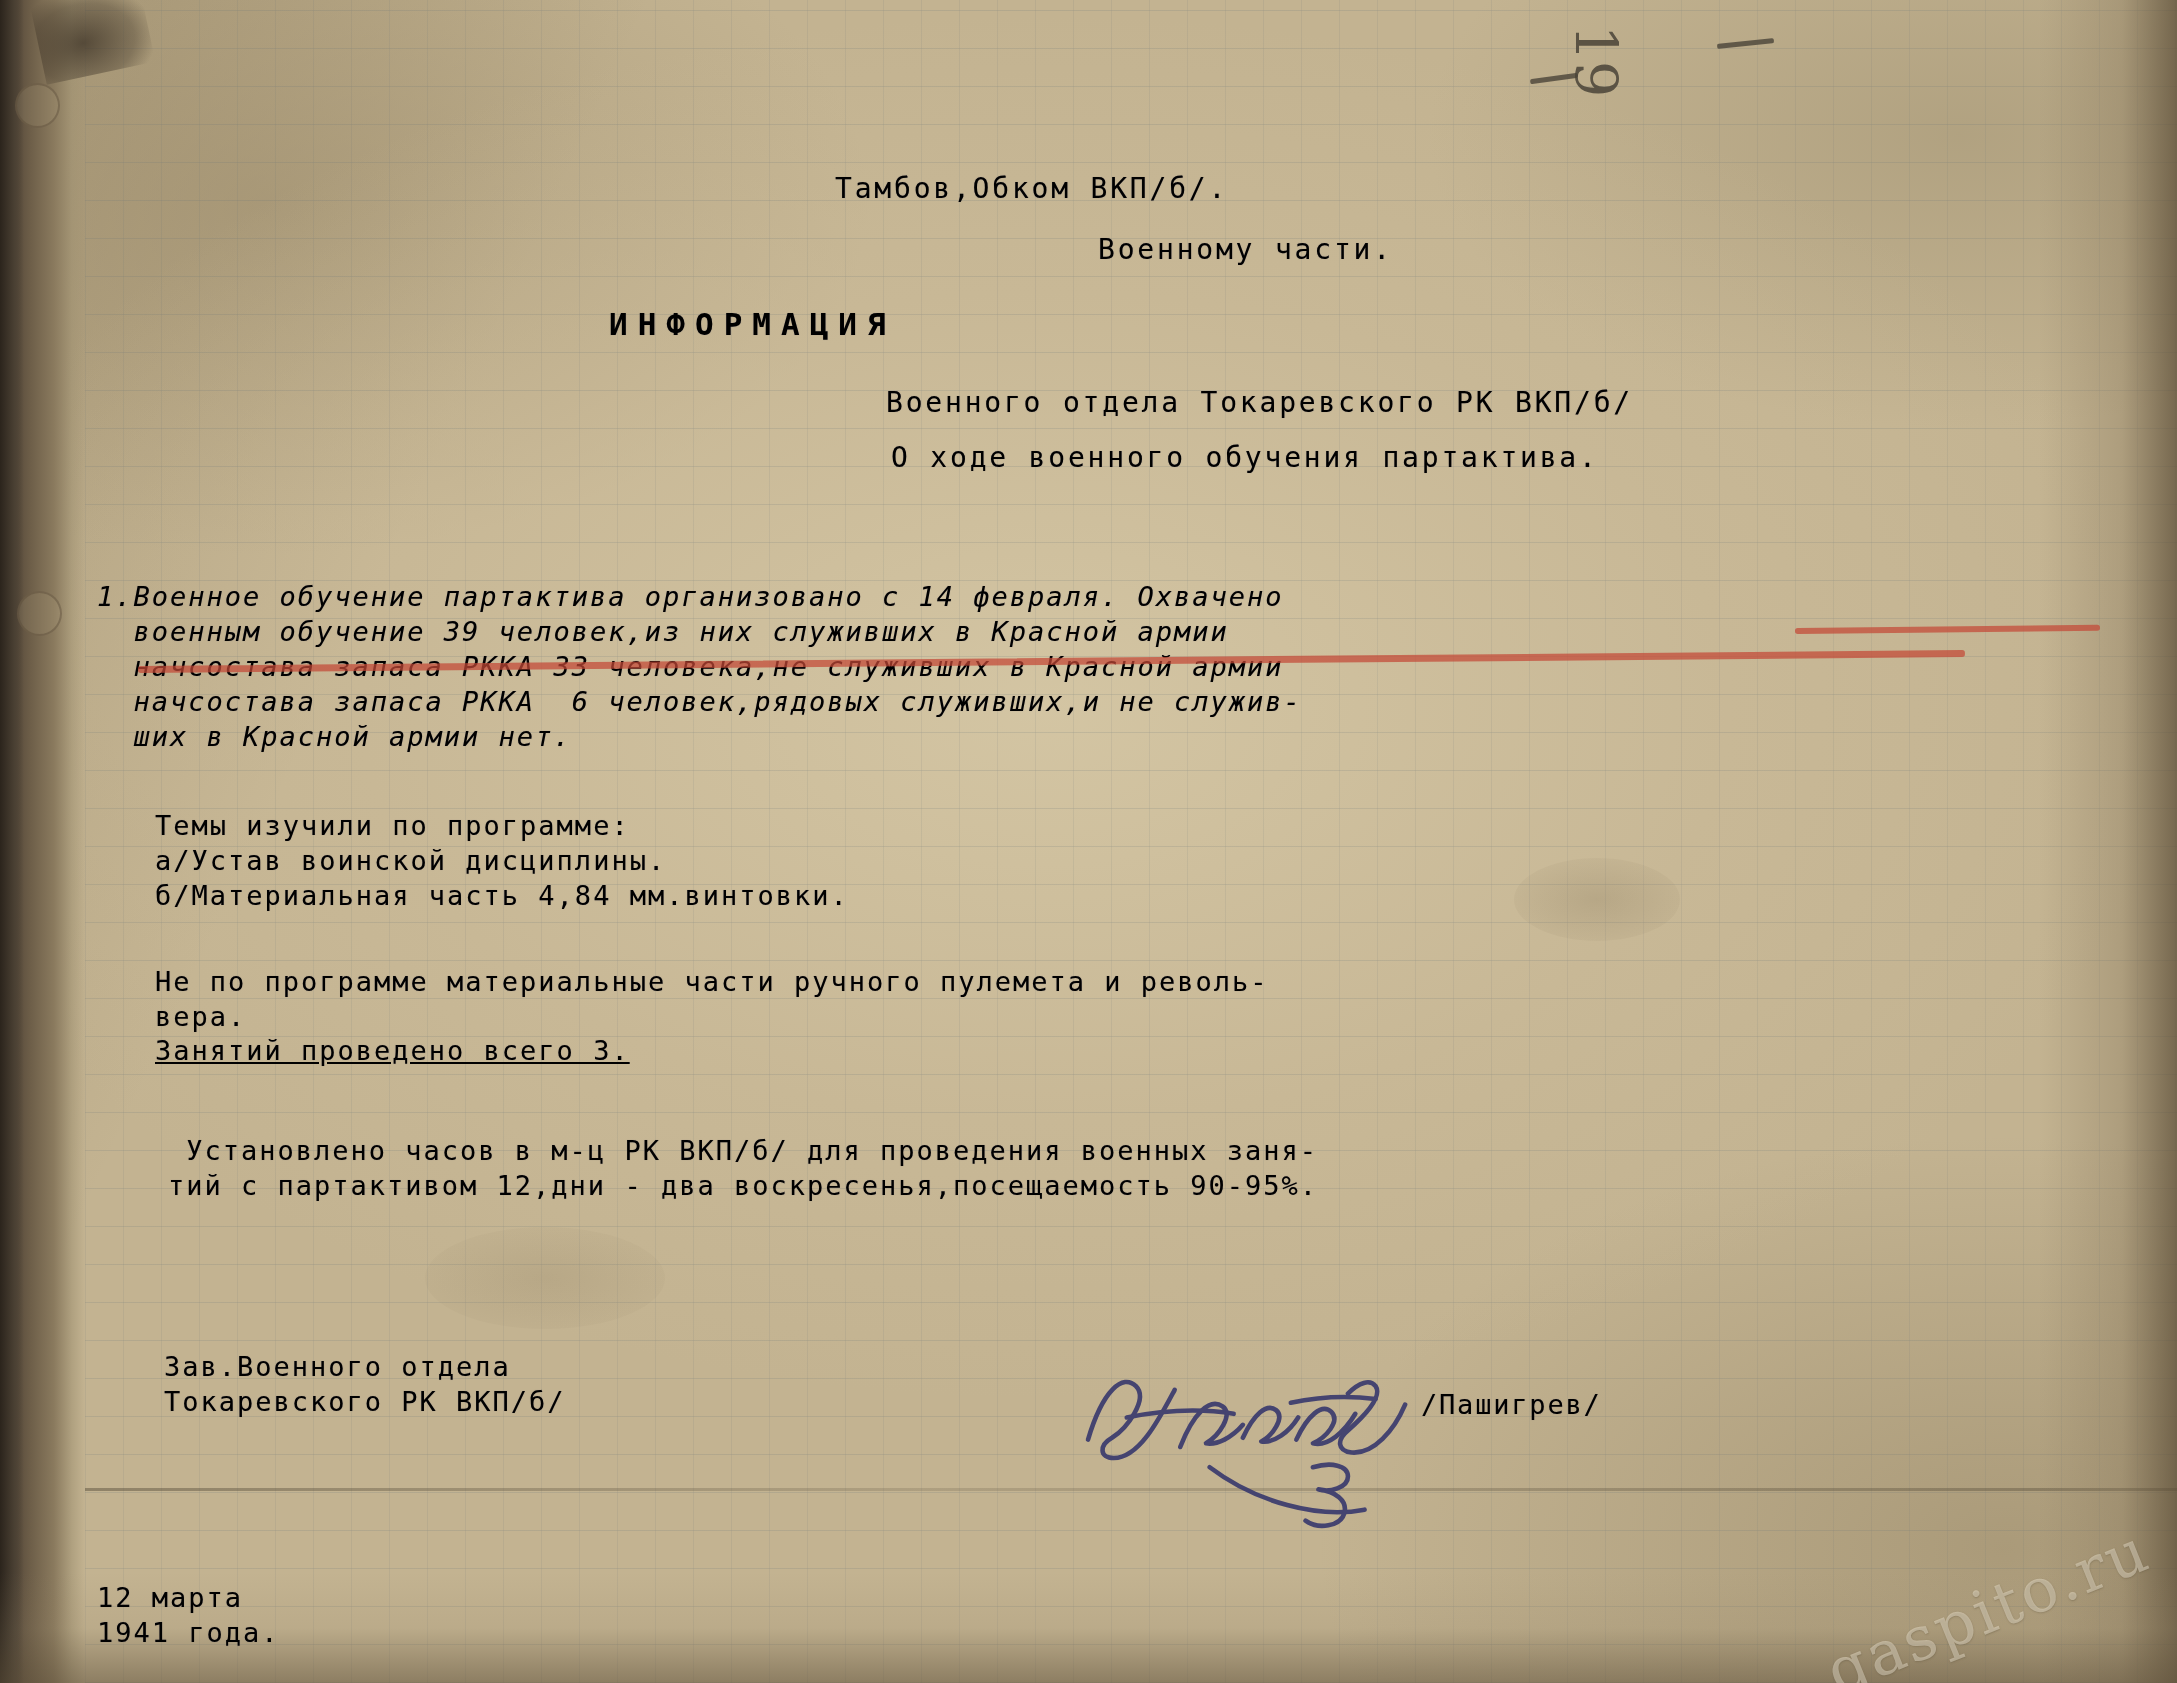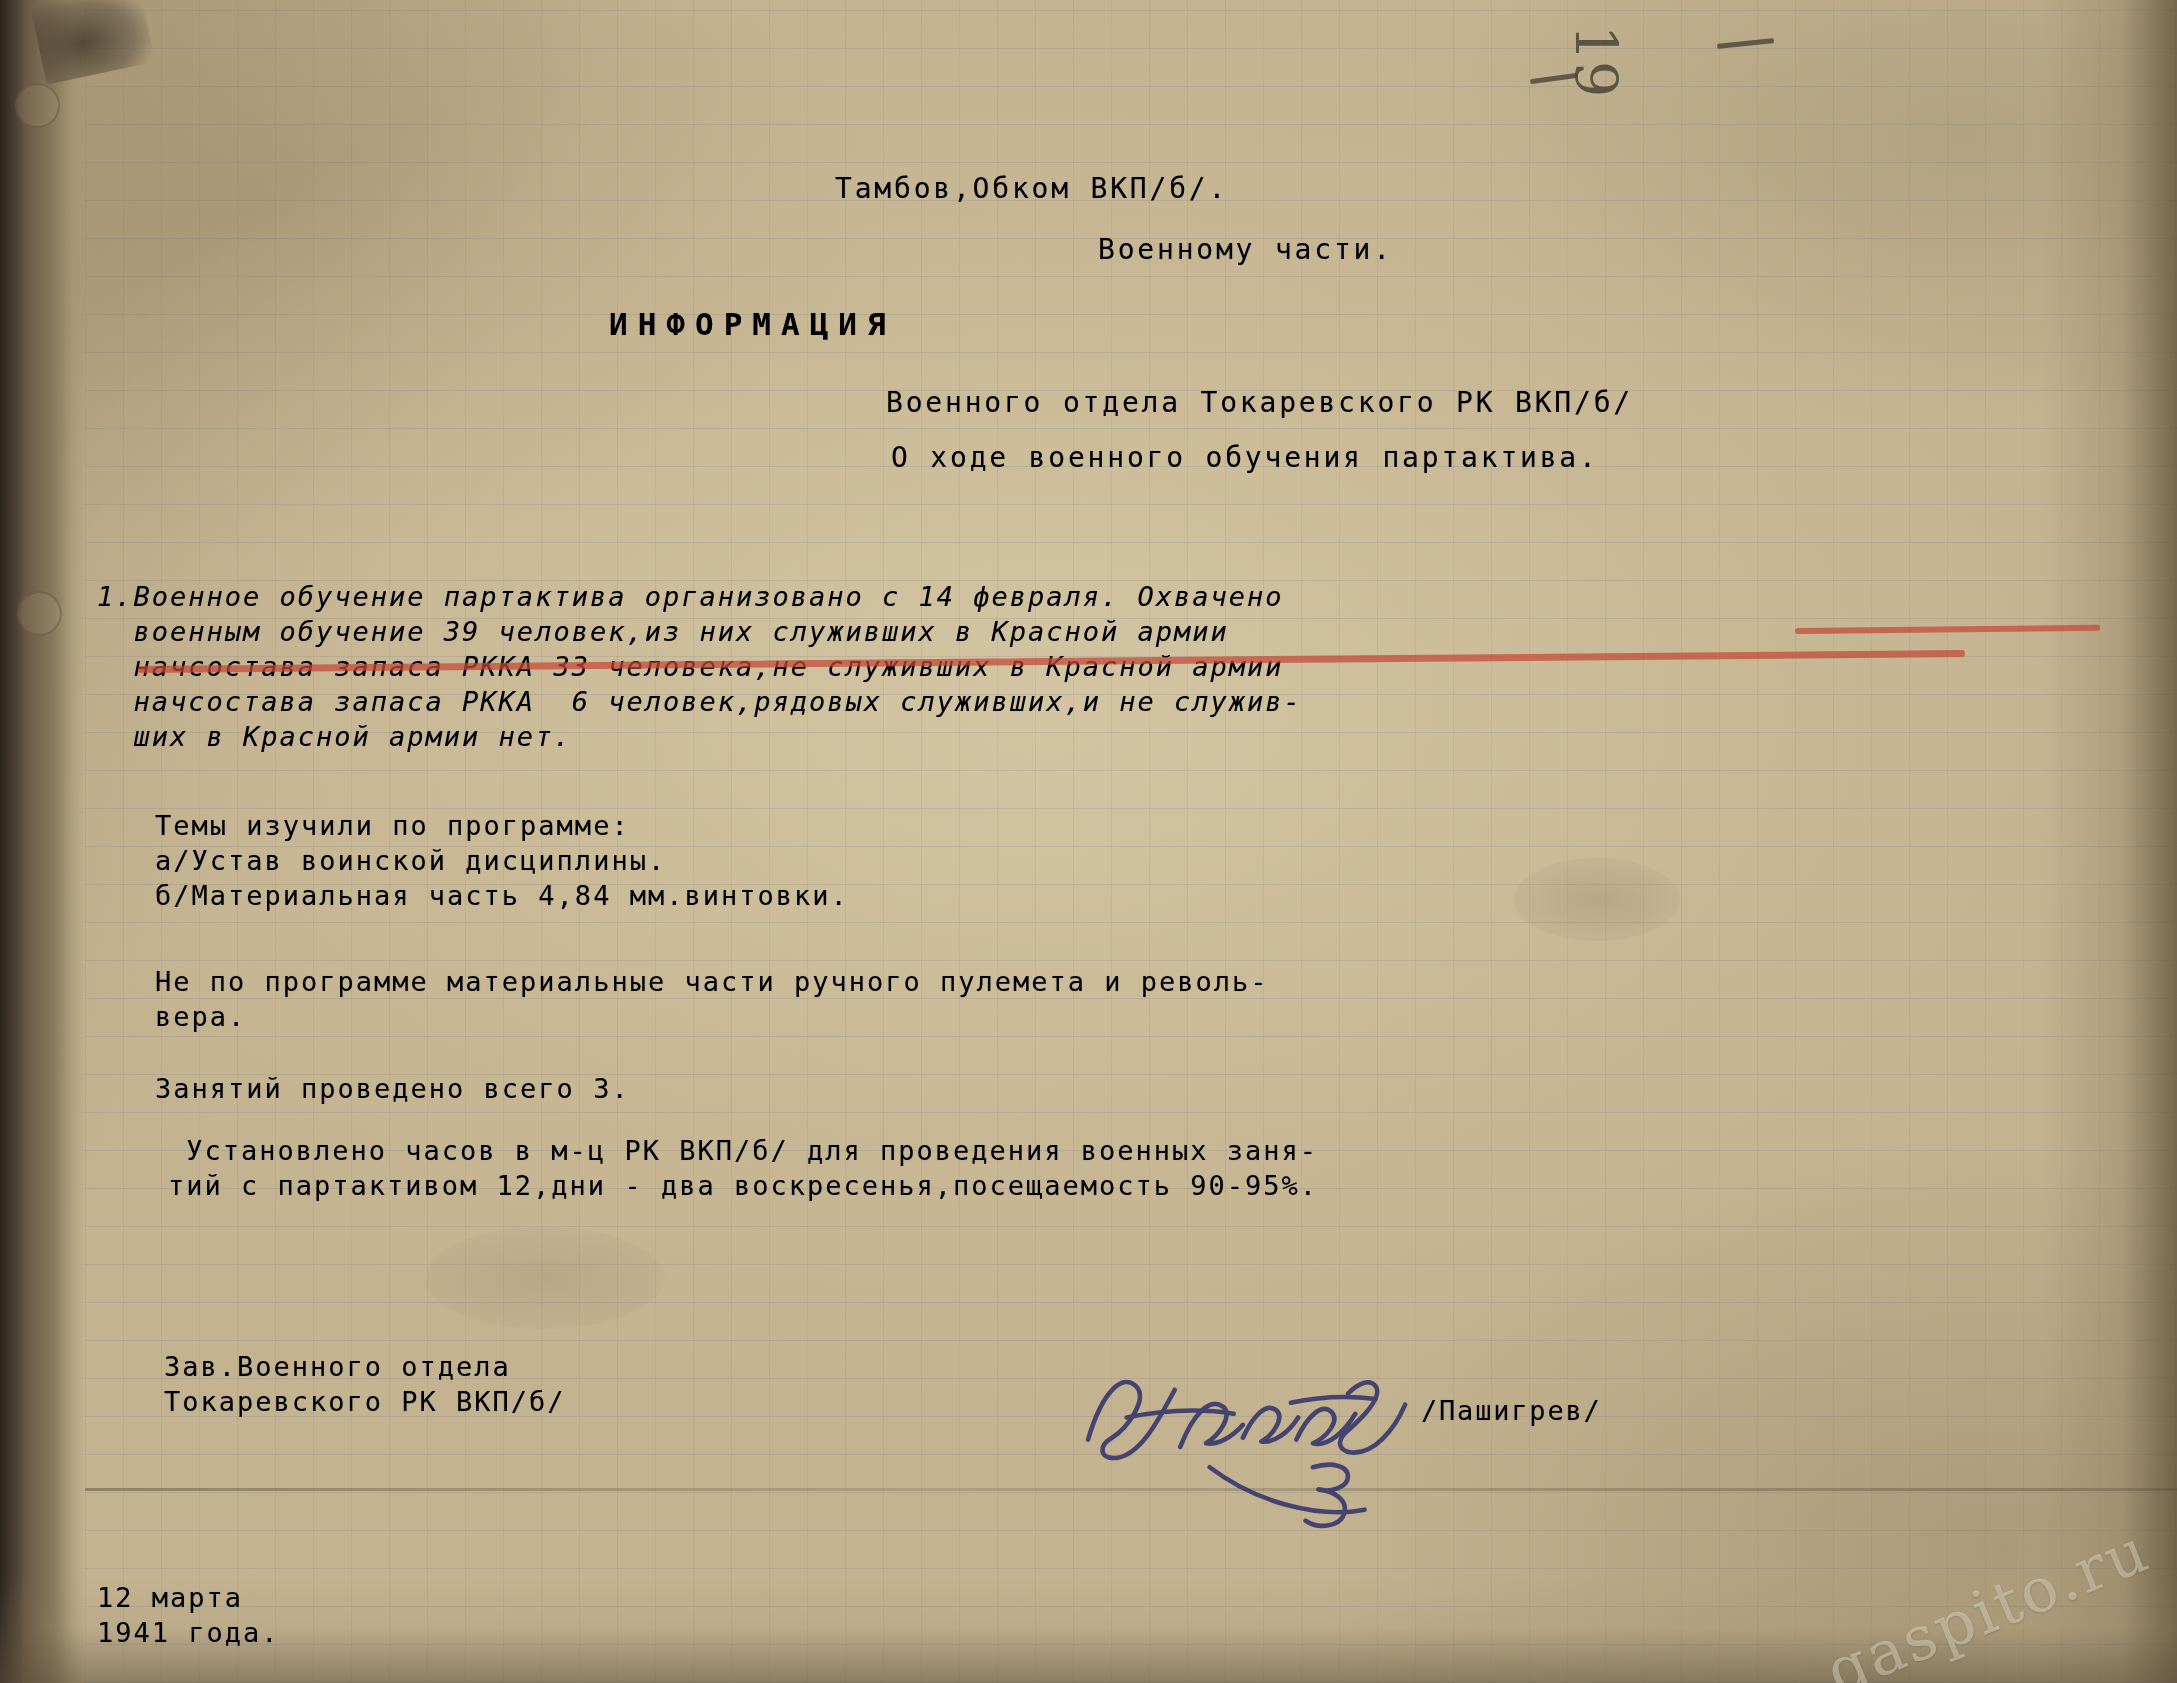--- a/index.html
+++ b/index.html
@@ -138,25 +138,25 @@
   
   #addr1   { left: 835px; top: 172px; }
   #addr2   { left: 1098px; top: 233px; }
   #title   { left: 609px; top: 306px; }
   #sub1    { left: 886px; top: 386px; }
   #sub2    { left: 891px; top: 441px; }
 
   #para1   { left: 97px; top: 579px; font-style: italic; }
   #para2   { left: 155px; top: 808px; }
   #para3   { left: 155px; top: 964px; }
-  #para4   { left: 155px; top: 1071px; }
+  #para4   { left: 155px; top: 1033px; text-decoration: underline; }
   #para5   { left: 155px; top: 1133px; margin-left: 13px; }
 
   #sig-block { left: 164px; top: 1349px; }
-  #sig-name  { left: 1421px; top: 1389px; font-size: 27px; letter-spacing: 1.8px; margin-top: 6px; }
+  #sig-name  { left: 1421px; top: 1389px; font-size: 27px; letter-spacing: 1.8px; }
   #date-block{ left: 97px; top: 1580px; }
 
   
   .red-underline {
     position: absolute;
     background: rgba(196,72,54,0.72);
     border-radius: 2.8px;
     transform-origin: left center;
   }
   #red1 { left: 1795px; top: 628px; width: 305px; height: 5.5px; transform: rotate(-0.6deg); }

